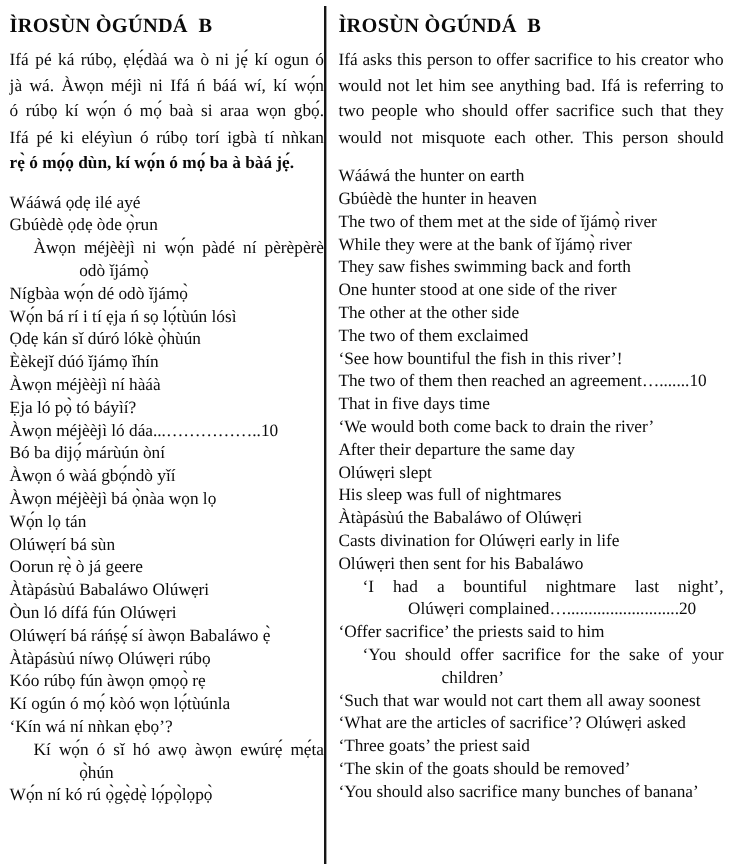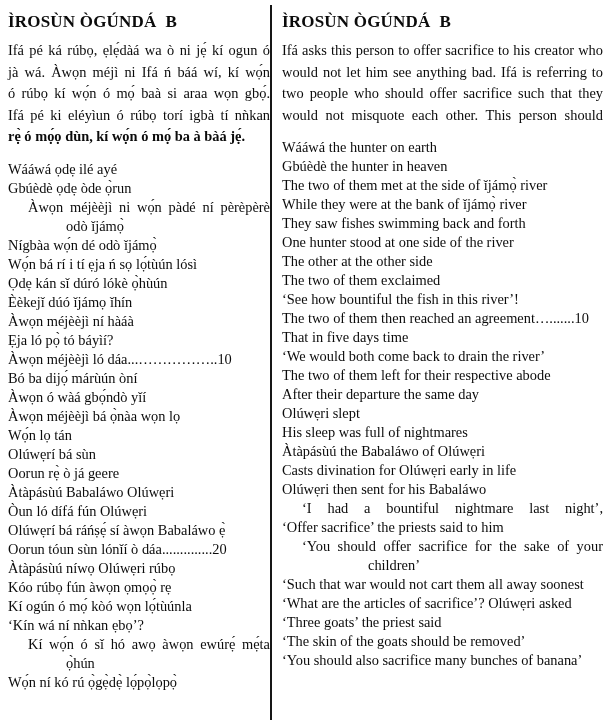--- a/index.html
+++ b/index.html
@@ -66,21 +66,20 @@
         <div class="vline">Àwọn méjèèjì ló dáa...……………..10</div>
         <div class="vline">Bó ba dijọ́ márùún òní</div>
         <div class="vline">Àwọn ó wàá gbọ́ndò yǐí</div>
         <div class="vline">Àwọn méjèèjì bá ọ̀nàa wọn lọ</div>
         <div class="vline">Wọ́n lọ tán</div>
         <div class="vline">Olúwẹrí bá sùn</div>
         <div class="vline">Oorun rẹ̀ ò já geere</div>
         <div class="vline">Àtàpásùú Babaláwo Olúwẹri</div>
         <div class="vline">Òun ló dífá fún Olúwẹri</div>
         <div class="vline">Olúwẹrí bá ráńṣẹ́ sí àwọn Babaláwo ẹ̀</div>
-        <div class="vline">Oorun tóun sùn lónǐí ò dáa..............20</div>
         <div class="vline">Àtàpásùú níwọ Olúwẹri rúbọ</div>
         <div class="vline">Kóo rúbọ fún àwọn ọmọọ̀ rẹ</div>
         <div class="vline">Kí ogún ó mọ́ kòó wọn lọ́tùúnla</div>
         <div class="vline">‘Kín wá ní nǹkan ẹbọ’?</div>
         <div class="vline stretch">Kí wọ́n ó sǐ hó awọ àwọn ewúrẹ́ mẹ́ta</div>
         <div class="vline ind1">ọ̀hún</div>
         <div class="vline">Wọ́n ní kó rú ọ̀gẹ̀dẹ̀ lọ́pọ̀lọpọ̀</div>
       </div>
   </section>
 
@@ -100,28 +99,28 @@
         <div class="vline">The two of them met at the side of ǐjámọ̀ river</div>
         <div class="vline">While they were at the bank of ǐjámọ̀ river</div>
         <div class="vline">They saw fishes swimming back and forth</div>
         <div class="vline">One hunter stood at one side of the river</div>
         <div class="vline">The other at the other side</div>
         <div class="vline">The two of them exclaimed</div>
         <div class="vline">‘See how bountiful the fish in this river’!</div>
         <div class="vline">The two of them then reached an agreement….......10</div>
         <div class="vline">That in five days time</div>
         <div class="vline">‘We would both come back to drain the river’</div>
-        <div class="vline">The two of them left for their respective abode</div>
         <div class="vline">After their departure the same day</div>
         <div class="vline">Olúwẹri slept</div>
         <div class="vline">His sleep was full of nightmares</div>
         <div class="vline">Àtàpásùú the Babaláwo of Olúwẹri</div>
         <div class="vline">Casts divination for Olúwẹri early in life</div>
         <div class="vline">Olúwẹri then sent for his Babaláwo</div>
         <div class="vline stretch">‘I had a bountiful nightmare last night’,</div>
+        <div class="vline ind1">Olúwẹri complained…..........................20</div>
         <div class="vline">‘Offer sacrifice’ the priests said to him</div>
         <div class="vline stretch">‘You should offer sacrifice for the sake of your</div>
         <div class="vline ind2">children’</div>
         <div class="vline">‘Such that war would not cart them all away soonest</div>
         <div class="vline">‘What are the articles of sacrifice’? Olúwẹri asked</div>
         <div class="vline">‘Three goats’ the priest said</div>
         <div class="vline">‘The skin of the goats should be removed’</div>
         <div class="vline">‘You should also sacrifice many bunches of banana’</div>
       </div>
   </section>

